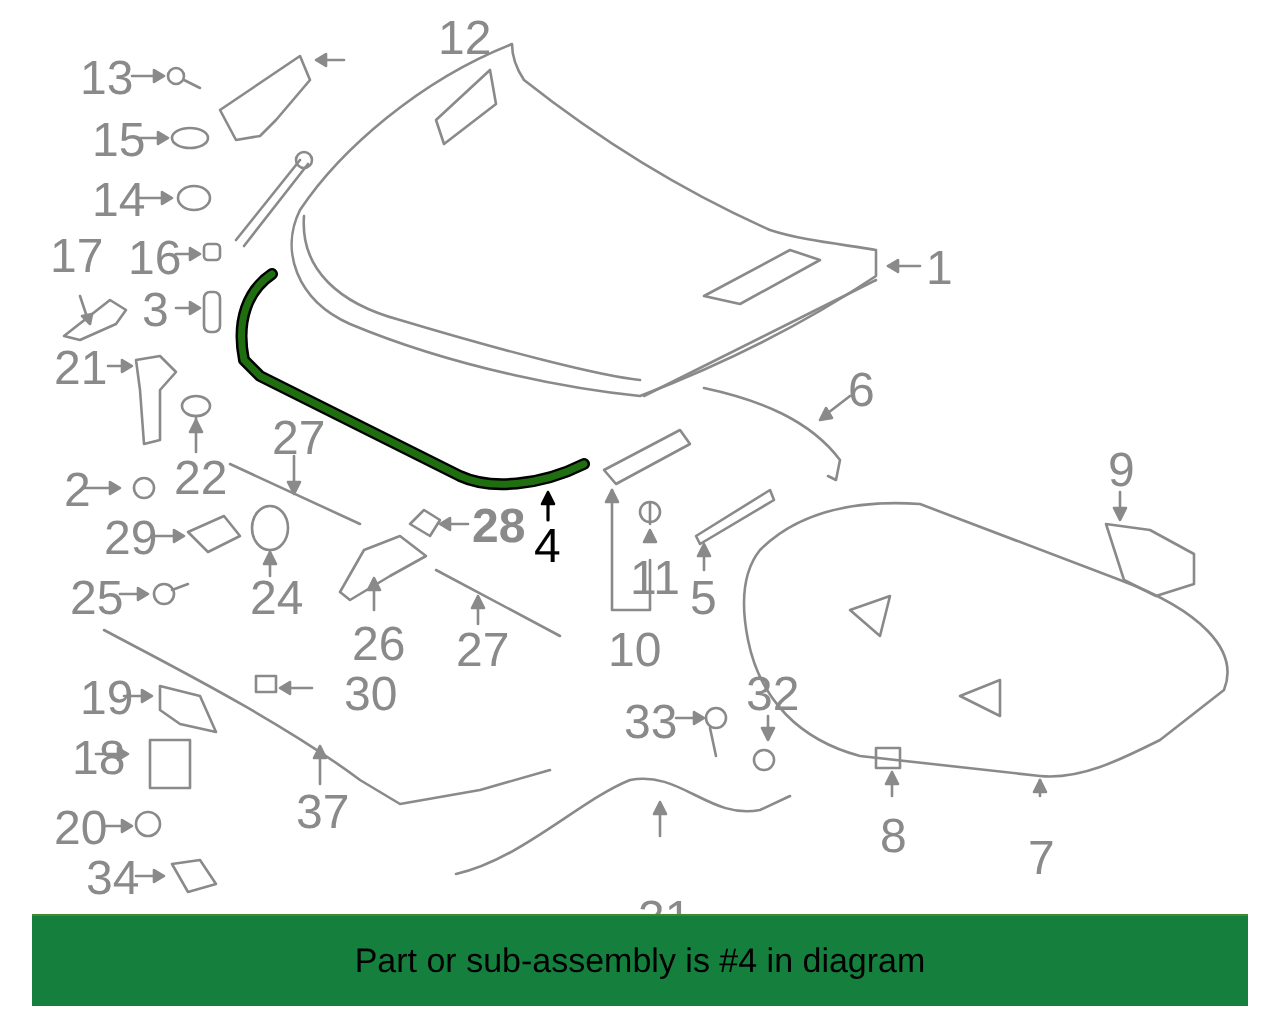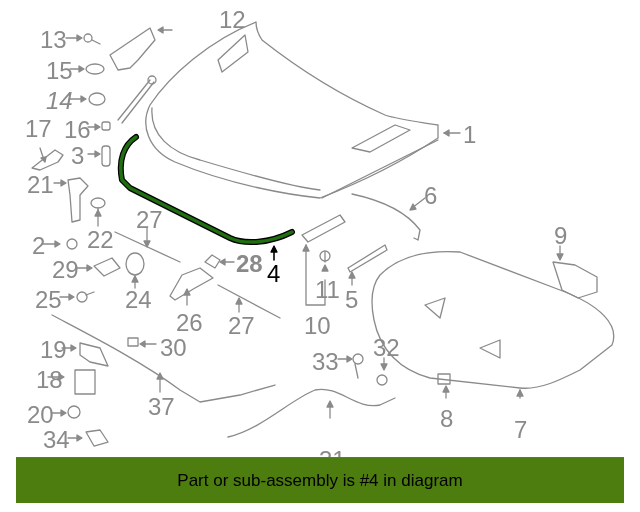--- a/index.html
+++ b/index.html
@@ -1,20 +1,20 @@
 <!DOCTYPE html>
 <html><head>
 <meta charset="utf-8">
 <style>
   html,body{margin:0;padding:0;background:#fff;}
   body{width:640px;height:512px;position:relative;overflow:hidden;font-family:"Liberation Sans",sans-serif;}
   #diagram{position:absolute;left:0;top:0;width:640px;height:512px;}
   .lbl{position:absolute;font-family:"Liberation Sans",sans-serif;font-size:24px;color:#8a8a8a;line-height:1;white-space:nowrap;}
   .lbl.hl{color:#000;}
-  .banner{position:absolute;left:16px;top:457px;width:608px;height:45px;background:#4d7c0f;border-top:1px solid #3f8a2f;
+  .banner{position:absolute;left:16px;top:457px;width:608px;height:45px;background:#15803d;border-top:1px solid #3f8a2f;
     display:flex;flex-direction:column;align-items:center;justify-content:center;}
   .banner span{font-family:"Liberation Sans",sans-serif;font-size:17px;color:#000;line-height:19px;}
 </style>
 </head>
 <body>
 
 <div id="diagram">
   <svg width="640" height="512" viewBox="0 0 640 512" fill="none" stroke="#8a8a8a" stroke-width="1.3" stroke-linecap="round" stroke-linejoin="round">
 
     <g>
@@ -181,38 +181,38 @@
   <span class="lbl hl" style="left:267px;top:262px;">4</span>
   <span class="lbl" style="left:345px;top:288px;">5</span>
   <span class="lbl" style="left:424px;top:184px;">6</span>
   <span class="lbl" style="left:514px;top:418px;">7</span>
   <span class="lbl" style="left:440px;top:407px;">8</span>
   <span class="lbl" style="left:554px;top:224px;">9</span>
   <span class="lbl" style="left:304px;top:314px;">10</span>
   <span class="lbl" style="left:315px;top:278px;">11</span>
   <span class="lbl" style="left:175px;top:8px;margin-left:44px;">12</span>
   <span class="lbl" style="left:40px;top:28px;">13</span>
-  <span class="lbl" style="left:46px;top:89px;font-style:italic;">14</span>
+  <span class="lbl" style="left:46px;top:89px;">14</span>
   <span class="lbl" style="left:46px;top:59px;">15</span>
   <span class="lbl" style="left:64px;top:118px;">16</span>
   <span class="lbl" style="left:25px;top:117px;">17</span>
   <span class="lbl" style="left:36px;top:368px;">18</span>
   <span class="lbl" style="left:40px;top:338px;">19</span>
   <span class="lbl" style="left:27px;top:403px;">20</span>
   <span class="lbl" style="left:27px;top:173px;">21</span>
   <span class="lbl" style="left:87px;top:228px;">22</span>
   <span class="lbl" style="left:52px;top:258px;">29</span>
   <span class="lbl" style="left:125px;top:288px;">24</span>
   <span class="lbl" style="left:35px;top:288px;">25</span>
   <span class="lbl" style="left:176px;top:311px;">26</span>
   <span class="lbl" style="left:136px;top:208px;">27</span>
   <span class="lbl" style="left:228px;top:314px;">27</span>
   <span class="lbl" style="left:236px;top:252px;font-weight:bold;">28</span>
   <span class="lbl" style="left:148px;top:395px;">37</span>
-  <span class="lbl" style="left:160px;top:336px;">30</span>
+  <span class="lbl" style="left:172px;top:336px;">30</span>
   <span class="lbl" style="left:319px;top:422px;margin-top:26px;">31</span>
   <span class="lbl" style="left:373px;top:336px;">32</span>
   <span class="lbl" style="left:312px;top:350px;">33</span>
   <span class="lbl" style="left:43px;top:428px;">34</span>
 </div>
 
 <div class="banner">
   <span>Part or sub-assembly is #4 in diagram</span>
 </div>
 

